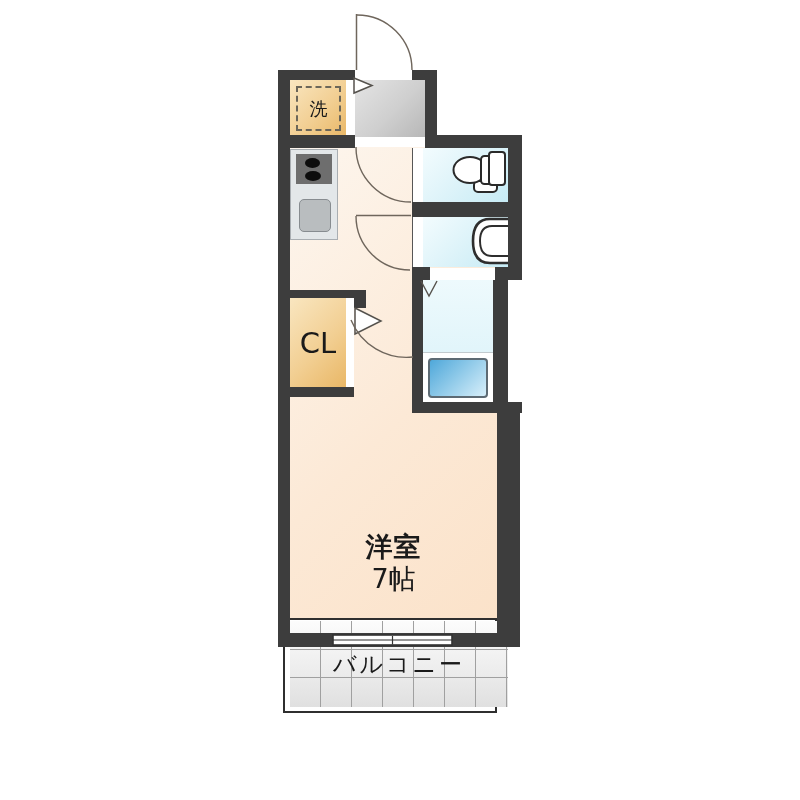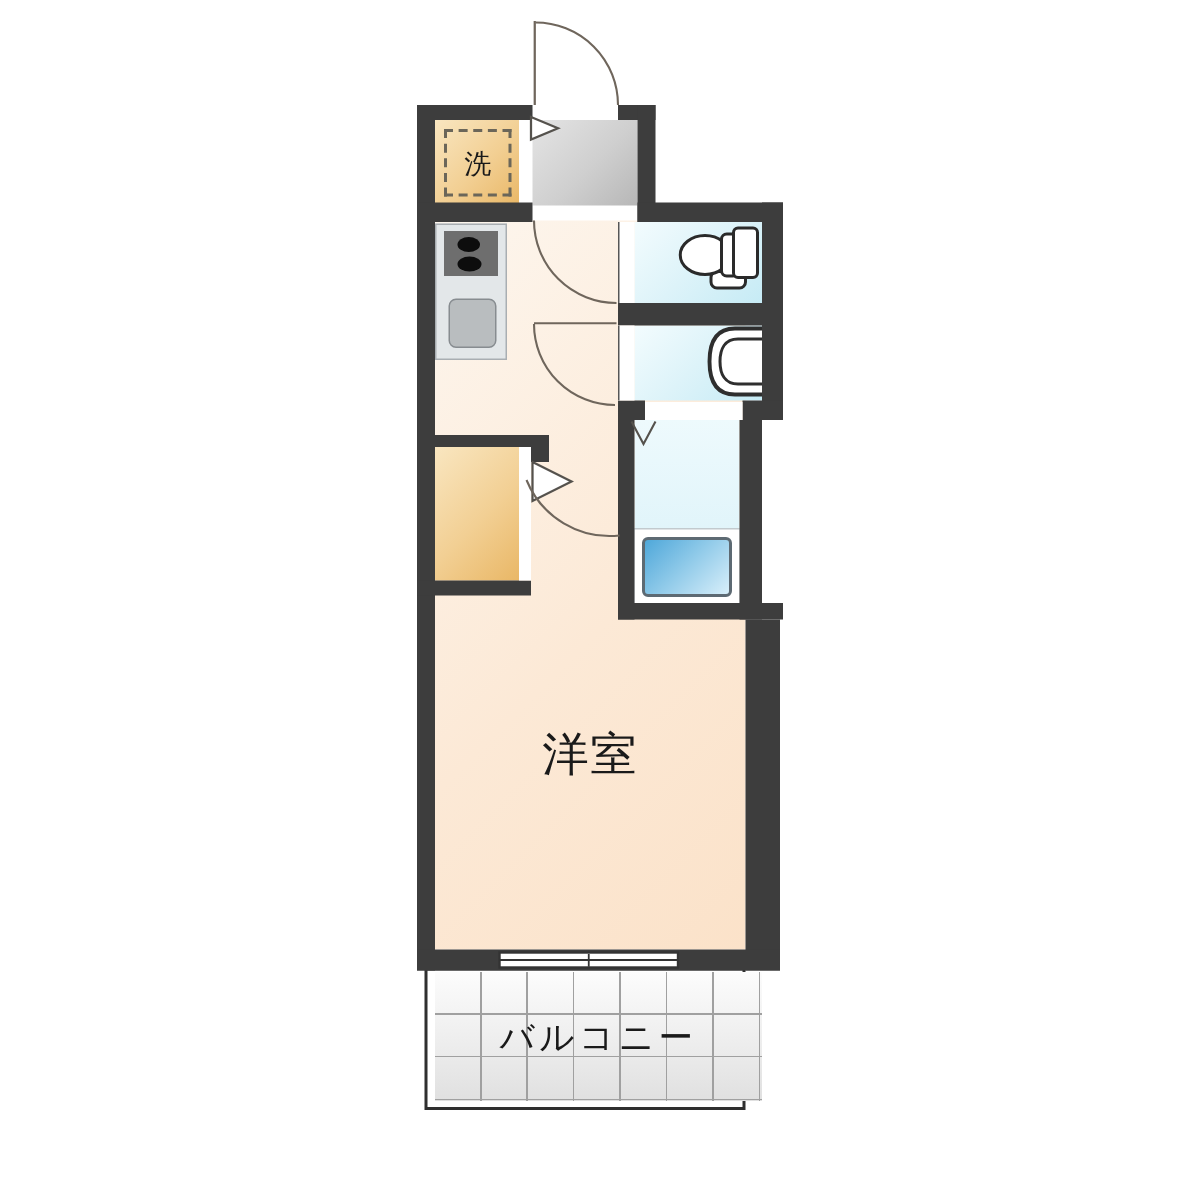--- a/index.html
+++ b/index.html
@@ -29,21 +29,21 @@
      linear-gradient(180deg,#fcfcfc 0%,#ececec 60%,#e0e0e0 100%);}
   svg{position:absolute;left:0;top:0;pointer-events:none;}
 </style>
 </head>
 <body>
 
 <div id="canvas">
 
   <div class="abs floor-main" style="left:290px;top:147px;width:207px;height:486px;"></div>
 
-  <div class="abs balcony-outer" style="left:283px;top:645px;width:214px;height:95px;">
+  <div class="abs balcony-outer" style="left:283px;top:618px;width:214px;height:95px;">
     <div class="abs balcony-tiles" style="left:5px;top:1px;width:218px;height:86px;"></div>
     <div class="abs label" style="left:5px;top:1px;width:218px;height:86px;font-size:23px;font-weight:500;letter-spacing:3px;">バルコニー</div>
   </div>
 
   <div class="abs genkan" style="left:355px;top:80px;width:70px;height:57px;"></div>
 
   <div class="abs tan" style="left:290px;top:80px;width:56px;height:57px;"></div>
   <div class="abs dashed-box" style="left:296px;top:86px;width:45px;height:45px;">
     <span class="label" style="font-size:18px;font-weight:500;">洗</span>
   </div>
@@ -114,17 +114,19 @@
       <path d="M 508 219 L 490 219 C 476 219 473 230 473 241 C 473 252 476 263 490 263 L 508 263" fill="#ffffff" stroke="#2e2e2e" stroke-width="2.6"></path>
       <path d="M 508 226 L 492 226 C 483 226 480 233 480 241 C 480 249 483 256 492 256 L 508 256" fill="none" stroke="#2e2e2e" stroke-width="2"></path>
     </g>
     <g>
       <rect x="333" y="635" width="119" height="10" fill="#ffffff" stroke="#333333" stroke-width="1.6"></rect>
       <line x1="333" y1="640" x2="452" y2="640" stroke="#333333" stroke-width="1.2"></line>
       <line x1="392.5" y1="636" x2="392.5" y2="644.5" stroke="#333333" stroke-width="1.2"></line>
     </g>
   </svg>
 
+  <div class="abs label" style="left:290px;top:298px;width:56px;height:89px;font-size:29px;font-weight:500;">CL</div>
   <div class="abs" style="left:290px;top:487px;width:207px;height:70px;">
-    <div class="label" style="font-size:31px;font-weight:400;letter-spacing:1px;height:32px;">洋室</div>
+    <div class="label" style="font-size:27px;font-weight:700;letter-spacing:1px;height:32px;margin-top:44px;">洋室</div>
+    <div class="label" style="font-size:27px;font-weight:500;height:32px;">7帖</div>
   </div>
 
 </div>
 
 </body></html>

